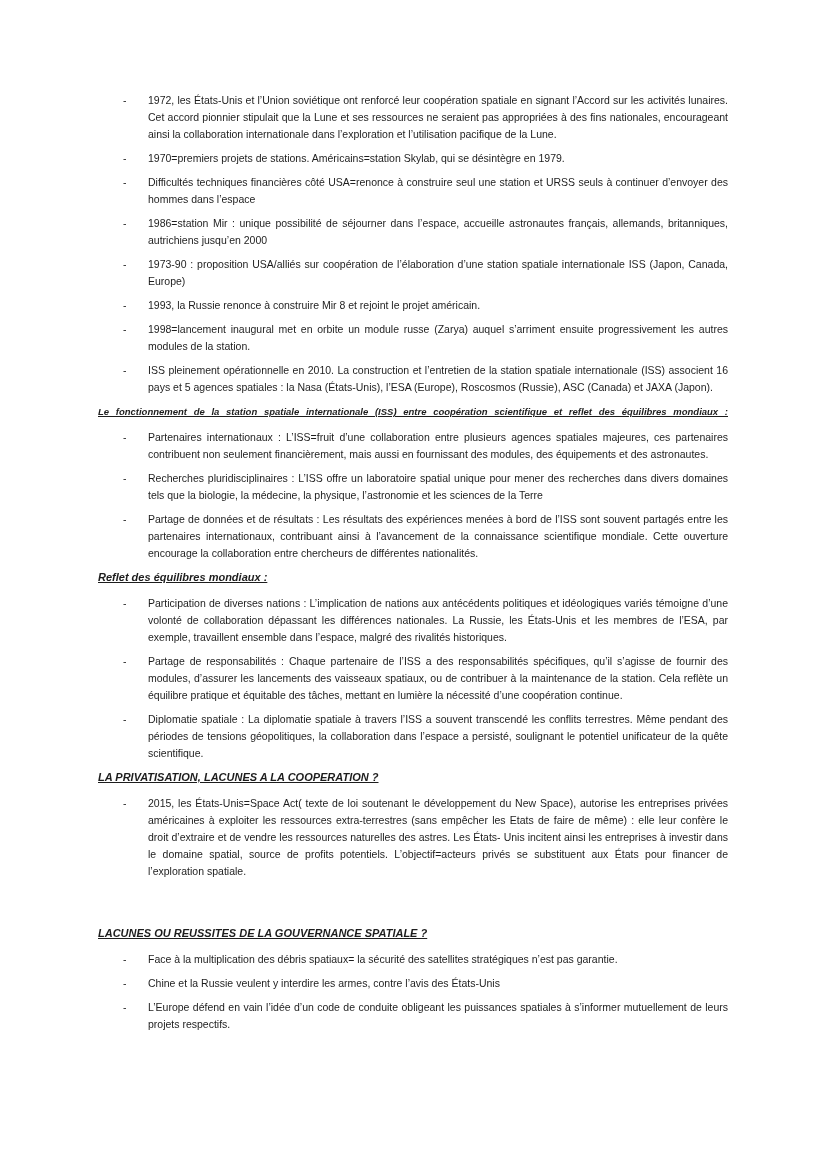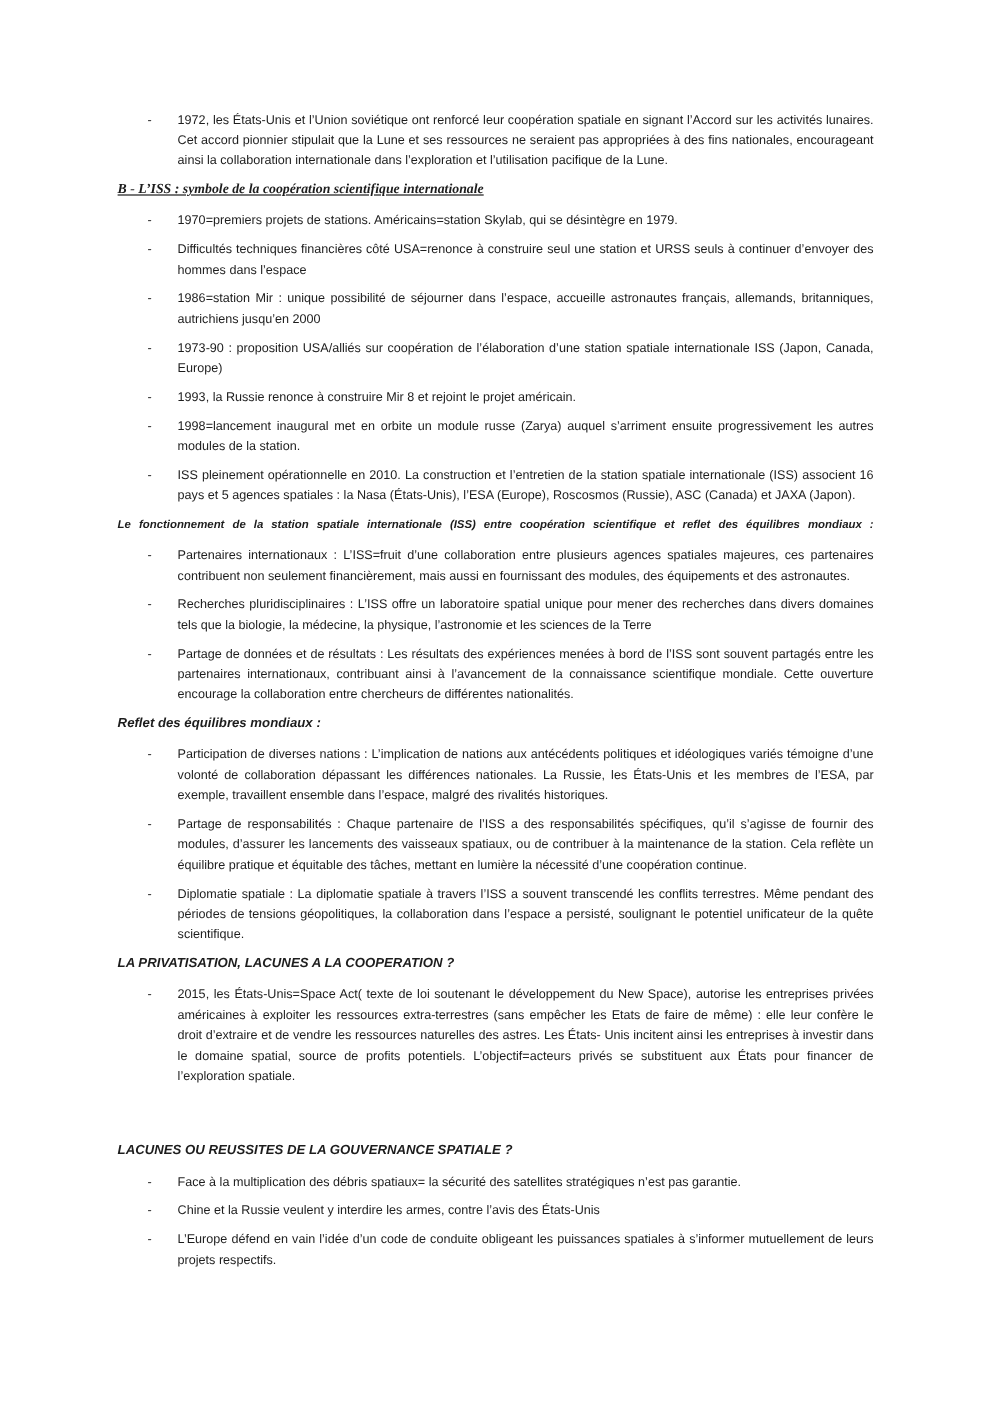--- a/index.html
+++ b/index.html
@@ -22,20 +22,21 @@
     font-style: italic;
     font-weight: bold;
     text-decoration: underline;
     font-size: 11.5px;
     margin: 2px 0 9px 0;
   }
   .h-sans {
     font-family: "Liberation Sans", sans-serif;
     font-style: italic;
     font-weight: bold;
+    text-decoration: underline;
     font-size: 11px;
     margin: 2px 0 9px 0;
   }
   .h-justify {
     font-size: 9.5px;
     text-align: justify;
     text-align-last: justify;
   }
   .h-indent { }
   .h-gap { margin-top: 45px; }
@@ -43,21 +44,20 @@
 </head>
 <body>
 
 <div class="page">
 
   <div class="bullet">
     <span class="dash">-</span>
     <p class="btext">1972, les États-Unis et l’Union soviétique ont renforcé leur coopération spatiale en signant l’Accord sur les activités lunaires. Cet accord pionnier stipulait que la Lune et ses ressources ne seraient pas appropriées à des fins nationales, encourageant ainsi la collaboration internationale dans l’exploration et l’utilisation pacifique de la Lune.</p>
   </div>
 
-  <h2 class="h-serif">B - L’ISS : symbole de la coopération scientifique internationale</h2>
 
 
   <div class="bullet">
     <span class="dash">-</span>
     <p class="btext">1970=premiers projets de stations. Américains=station Skylab, qui se désintègre en 1979.</p>
   </div>
 
   <div class="bullet">
     <span class="dash">-</span>
     <p class="btext">Difficultés techniques financières côté USA=renonce à construire seul une station et URSS seuls à continuer d’envoyer des hommes dans l’espace</p>

